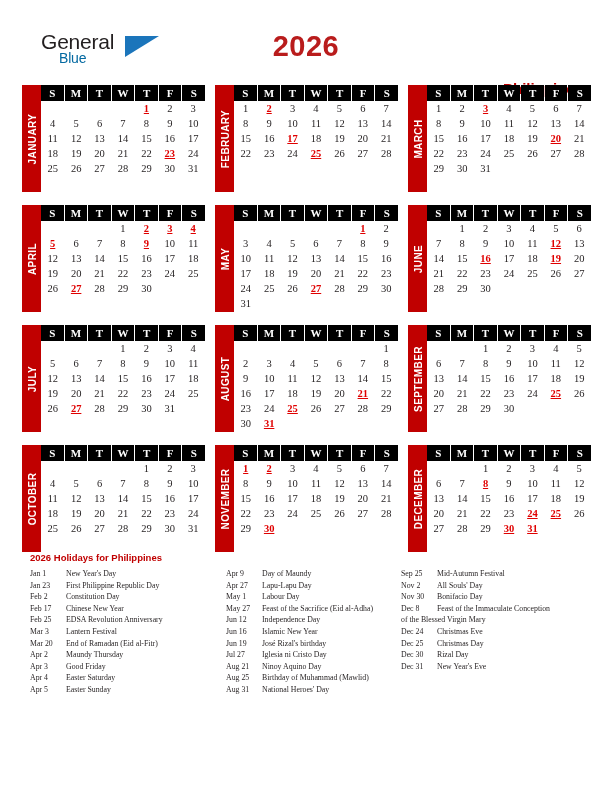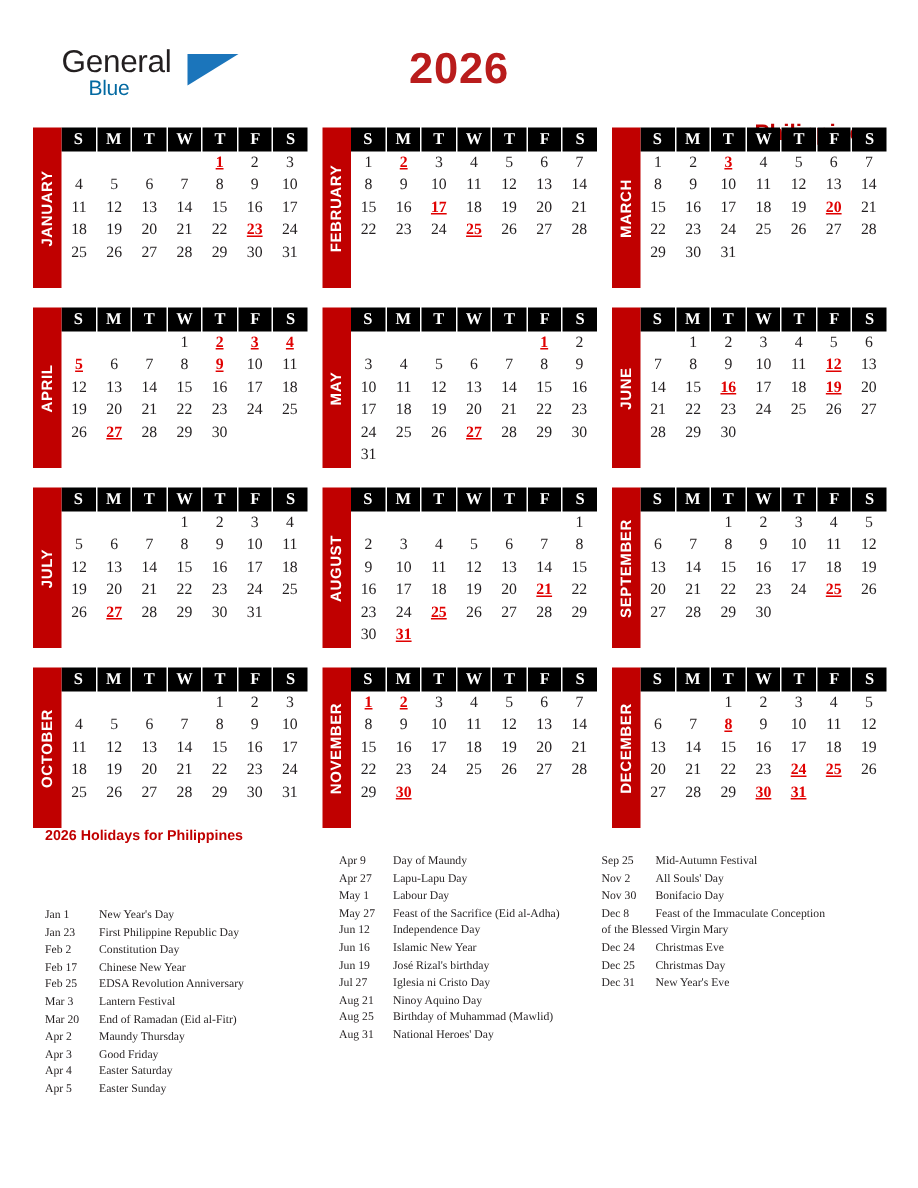--- a/index.html
+++ b/index.html
@@ -178,21 +178,21 @@
     color: #c00000;
   }
   .holiday-cols {
     position: absolute;
     left: 30px;
     top: 16px;
     width: 565px;
     display: flex;
   }
   .hcol { position: relative; }
-  .hcol-1 { width: 196px; margin-top: 36px; }
+  .hcol-1 { width: 196px; }
   .hcol-2 { width: 175px; }
   .hcol-3 { width: 194px; }
   .hitem {
     display: flex;
     font-family: "Liberation Serif", serif;
     font-size: 7.8px;
     color: #231f20;
     line-height: 11.6px;
     height: 11.6px;
   }
@@ -1092,20 +1092,24 @@
           <div class="hcont">of the Blessed Virgin Mary</div>
           <div class="hitem">
             <div class="hdate">Dec 24</div>
             <div class="hname">Christmas Eve</div>
           </div>
           <div class="hitem">
             <div class="hdate">Dec 25</div>
             <div class="hname">Christmas Day</div>
           </div>
           <div class="hitem">
+            <div class="hdate">Dec 30</div>
+            <div class="hname">Rizal Day</div>
+          </div>
+          <div class="hitem">
             <div class="hdate">Dec 31</div>
             <div class="hname">New Year's Eve</div>
           </div>
         </div>
       </div>
   </div>
 
 </div>
 
 </body></html>

